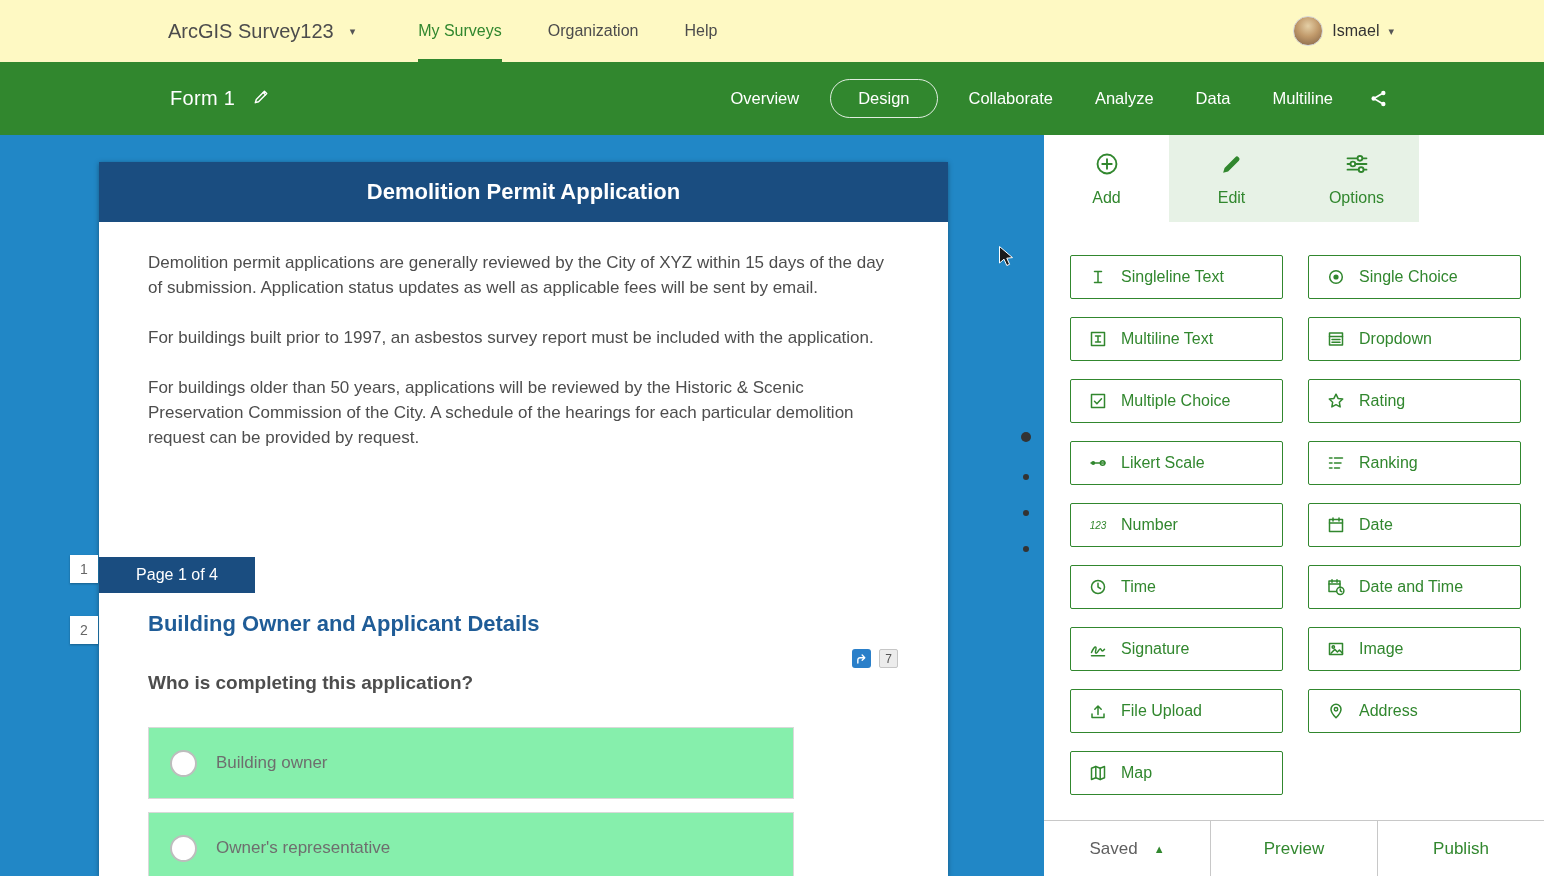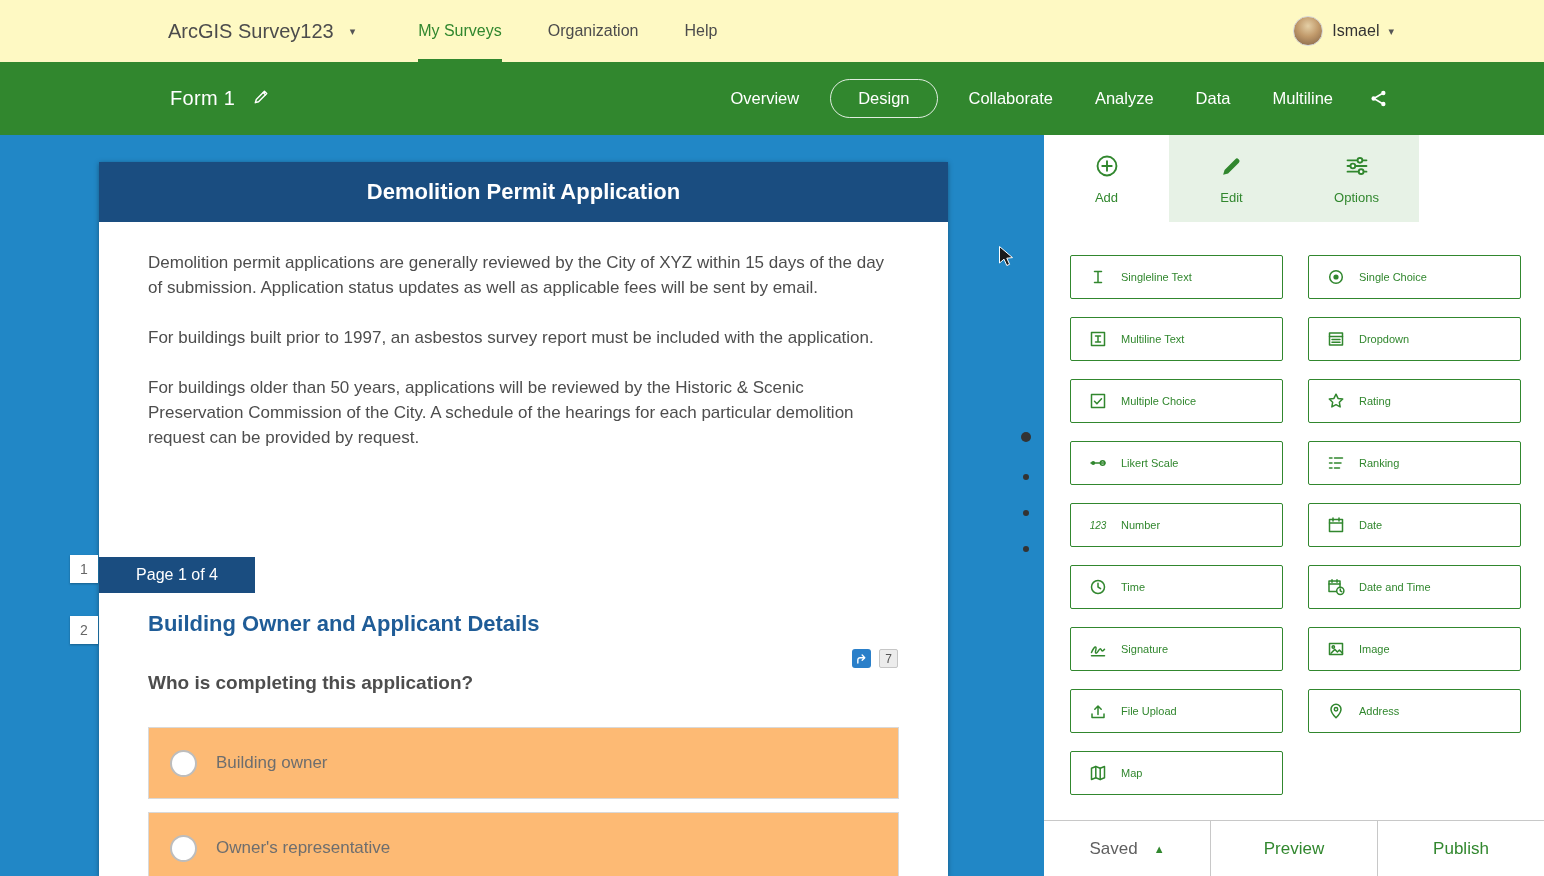--- a/index.html
+++ b/index.html
@@ -37,42 +37,42 @@
   .card-header{height:60px;background:#1a4d80;color:#fff;display:flex;align-items:center;justify-content:center;font-size:22px;font-weight:bold}
   .card-body{position:relative;height:654px}
   .paras{padding:28px 49px 0;font-size:17px;color:#4d4d4d;line-height:25px;cursor:pointer}
   .paras p{margin-bottom:25px}
   .page-badge{position:absolute;left:0;top:335px;width:156px;height:36px;background:#1a4d80;color:#fff;font-size:16px;display:flex;align-items:center;justify-content:center}
   .section-title{position:absolute;left:49px;top:389px;font-size:22px;font-weight:bold;color:#1f5c97;cursor:pointer}
   .q-icons{position:absolute;top:427px;right:50px;display:flex;gap:8px;align-items:center}
   .rule-icon{width:19px;height:19px;background:#2a7fc9;border-radius:3px;display:flex;align-items:center;justify-content:center;cursor:pointer}
   .count-badge{min-width:19px;height:19px;background:#ececec;border:1px solid #c6c6c6;color:#555;font-size:12px;display:flex;align-items:center;justify-content:center;border-radius:2px}
   .question{position:absolute;left:49px;top:450px;font-size:19px;font-weight:bold;color:#4d4d4d;cursor:pointer}
-  .opt{position:absolute;left:49px;width:751px;height:72px;border:1px solid #d9d9d9;background:#fdba74;display:flex;align-items:center;padding-left:21px;gap:19px;cursor:pointer}
+  .opt{position:absolute;left:49px;width:646px;height:72px;border:1px solid #d9d9d9;background:#86efac;display:flex;align-items:center;padding-left:21px;gap:19px;cursor:pointer}
   .opt.o1{top:505px}.opt.o2{top:590px}
   .radio{width:27px;height:27px;border:2px solid #bdbdbd;border-radius:50%;background:#fff;flex:0 0 auto}
   .opt-label{font-size:17px;color:#6e6e6e}
 
   .num-badge{position:absolute;left:70px;width:28px;height:28px;background:#fff;color:#666;font-size:14px;display:flex;align-items:center;justify-content:center;box-shadow:0 1px 2px rgba(0,0,0,.3)}
   .nb1{top:420px}.nb2{top:481px}
 
   .dot{position:absolute;background:#333;border-radius:50%;cursor:pointer}
   .dot.d1{width:10px;height:10px;left:1021px;top:297px}
   .dot.d2{width:6px;height:6px;left:1023px;top:339px}
   .dot.d3{width:6px;height:6px;left:1023px;top:375px}
   .dot.d4{width:6px;height:6px;left:1023px;top:411px}
 
   
   .panel{position:absolute;right:0;top:0;width:500px;height:100%;background:#fff}
   .panel-tabs{display:flex;height:87px}
-  .ptab{width:125px;display:flex;flex-direction:column;align-items:center;justify-content:center;gap:8px;background:#e7f2e6;color:#31872e;font-size:13px;cursor:pointer}
+  .ptab{width:125px;display:flex;flex-direction:column;align-items:center;justify-content:center;gap:8px;background:#e7f2e6;color:#31872e;font-size:16px;cursor:pointer}
   .ptab.active{background:#fff}
   .tools{position:absolute;top:120px;left:26px;display:grid;grid-template-columns:213px 213px;gap:18px 25px}
   .tool{height:44px;border:1px solid #31872e;border-radius:2px;background:#fff;display:flex;align-items:center;padding-left:17px;gap:13px;text-align:left}
-  .tlabel{font-size:11px;color:#31872e;white-space:nowrap}
+  .tlabel{font-size:16px;color:#31872e;white-space:nowrap}
   .panel-footer{position:absolute;bottom:0;left:0;width:100%;height:56px;display:flex;border-top:1px solid #c8c8c8;background:#fff}
   .fcell{flex:1;display:flex;align-items:center;justify-content:center;font-size:17px;color:#31872e;cursor:pointer;border-left:1px solid #c8c8c8}
   .fcell:first-child{border-left:none;color:#5f5f5f}
   .saved-caret{color:#31872e;font-size:11px;margin-left:16px}
 
   
   .sicon{stroke:#31872e;fill:none;stroke-width:1.5;stroke-linecap:round;stroke-linejoin:round}
   .wicon{stroke:#fff;fill:none;stroke-width:1.5;stroke-linecap:round;stroke-linejoin:round}
 
   .cursor{position:absolute;left:998px;top:245px;z-index:9;pointer-events:none}

